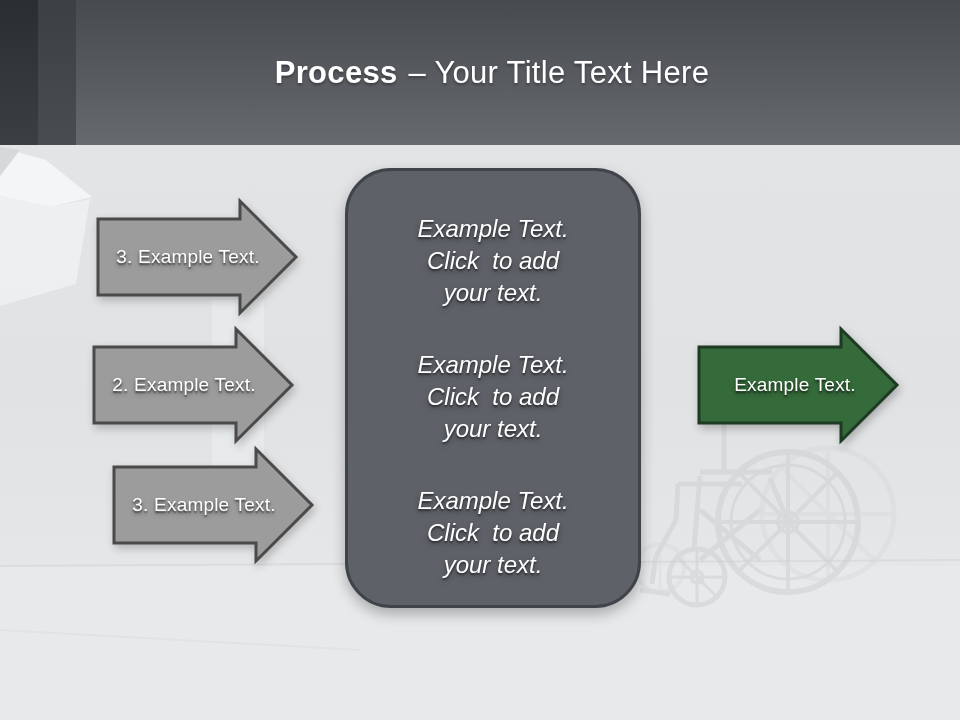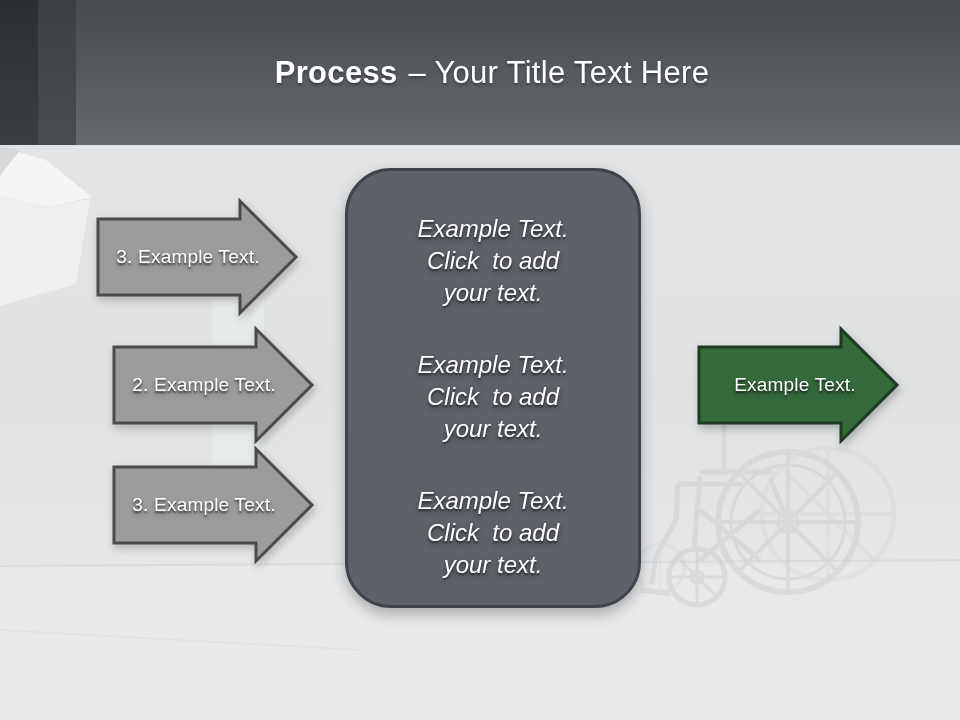--- a/index.html
+++ b/index.html
@@ -33,21 +33,21 @@
   .title .title-rest { margin-left:11px; }
 
   
   .step-arrow { position:absolute; width:202px; height:116px; }
   .step-arrow svg { overflow:visible; filter:drop-shadow(2px 4px 4px rgba(0,0,0,0.22)); }
   .step-arrow polygon {
     fill:var(--step-fill,#9c9c9c); stroke:var(--step-border,#4a4a4a);
     stroke-width:3; stroke-linejoin:miter;
   }
   .step-1 { left:96px; top:199px; }
-  .step-2 { left:112px; top:327px; }
+  .step-2 { left:92px; top:327px; }
   .step-3 { left:112px; top:447px; }
   .arrow-label {
     position:absolute; inset:0; display:flex; align-items:center; justify-content:center;
     padding-right:18px; color:#fff; font-size:19px; letter-spacing:0.2px;
     text-shadow:0 2px 2px rgba(0,0,0,0.55), 0 3px 5px rgba(0,0,0,0.3);
     white-space:pre; pointer-events:none;
   }
 
   
   .result-arrow { position:absolute; left:697px; top:327px; width:202px; height:116px; }

